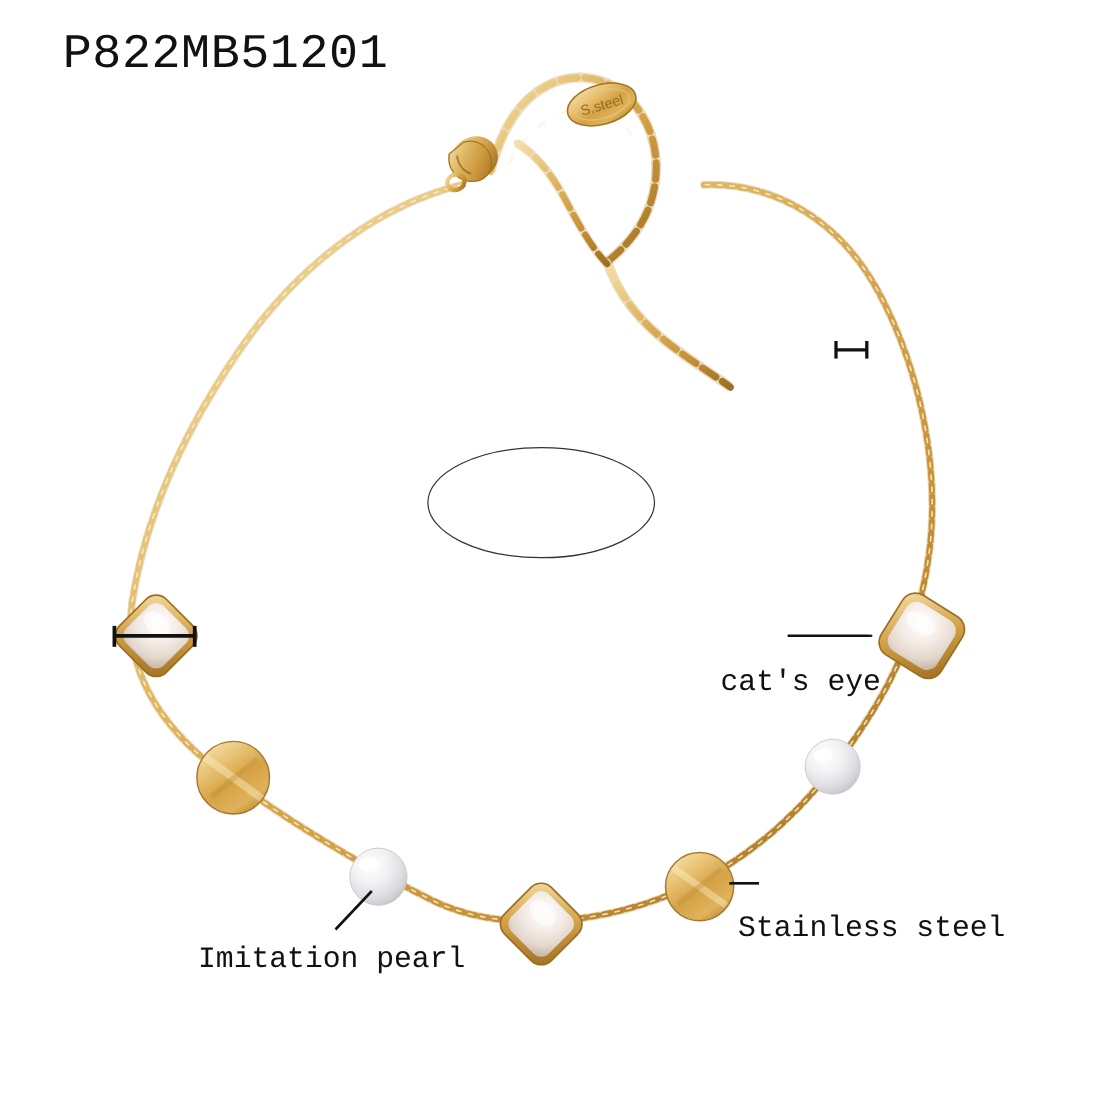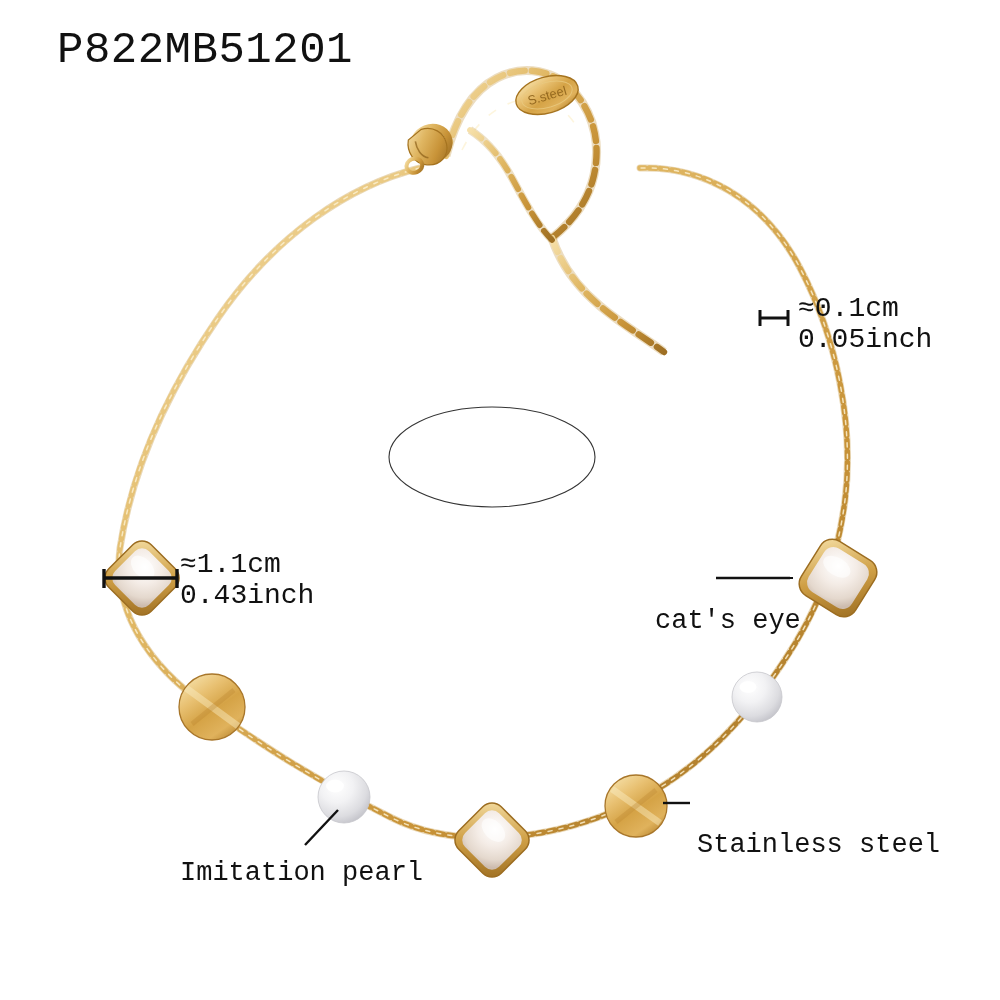--- a/index.html
+++ b/index.html
@@ -24,21 +24,21 @@
     font-size: 38px;
     text-align: right;
   }
 
   .callout { font-size: 27px; margin-top: 41px; }
   .dim { font-size: 28px; }
 
   #dim-chain   { left: 798px; top: 293px; }
   #dim-stone   { left: 180px; top: 549px; }
   #lbl-cats    { left: 655px; top: 565px; }
-  #lbl-steel   { left: 697px; top: 789px; }
+  #lbl-steel   { left: 671px; top: 789px; }
   #lbl-pearl   { left: 180px; top: 817px; }
 
   #len-text {
     left: 409px; top: 419px;
     font-size: 25px; text-align: center; line-height: 1.2;
   }
 
   svg#art { position: absolute; left: 0; top: 0; width: 1000px; height: 1000px; }
 </style>
 </head>
@@ -180,25 +180,21 @@
 
     <line x1="793" y1="578" x2="790" y2="578" stroke="#111" stroke-width="2"></line>
     <line x1="790" y1="578" x2="716" y2="578" stroke="#111111" stroke-width="2.4"></line>
     <line x1="663" y1="803" x2="690" y2="803" stroke="#111111" stroke-width="2.4"></line>
     <line x1="338" y1="810" x2="305" y2="845" stroke="#111111" stroke-width="2.4"></line>
   </svg>
 
   <div class="txt" id="sku">P822MB51201</div>
 
 
-  <div class="txt dim" id="dim-chain">≈0.1cm
-0.05inch</div>
-
-  <div class="txt dim" id="dim-stone">≈1.1cm
-0.43inch</div>
+
 
 
   <div class="txt callout" id="lbl-cats">cat's eye</div>
 
   <div class="txt callout" id="lbl-steel">Stainless steel</div>
 
   <div class="txt callout" id="lbl-pearl">Imitation pearl</div>
 
 </div>
 

